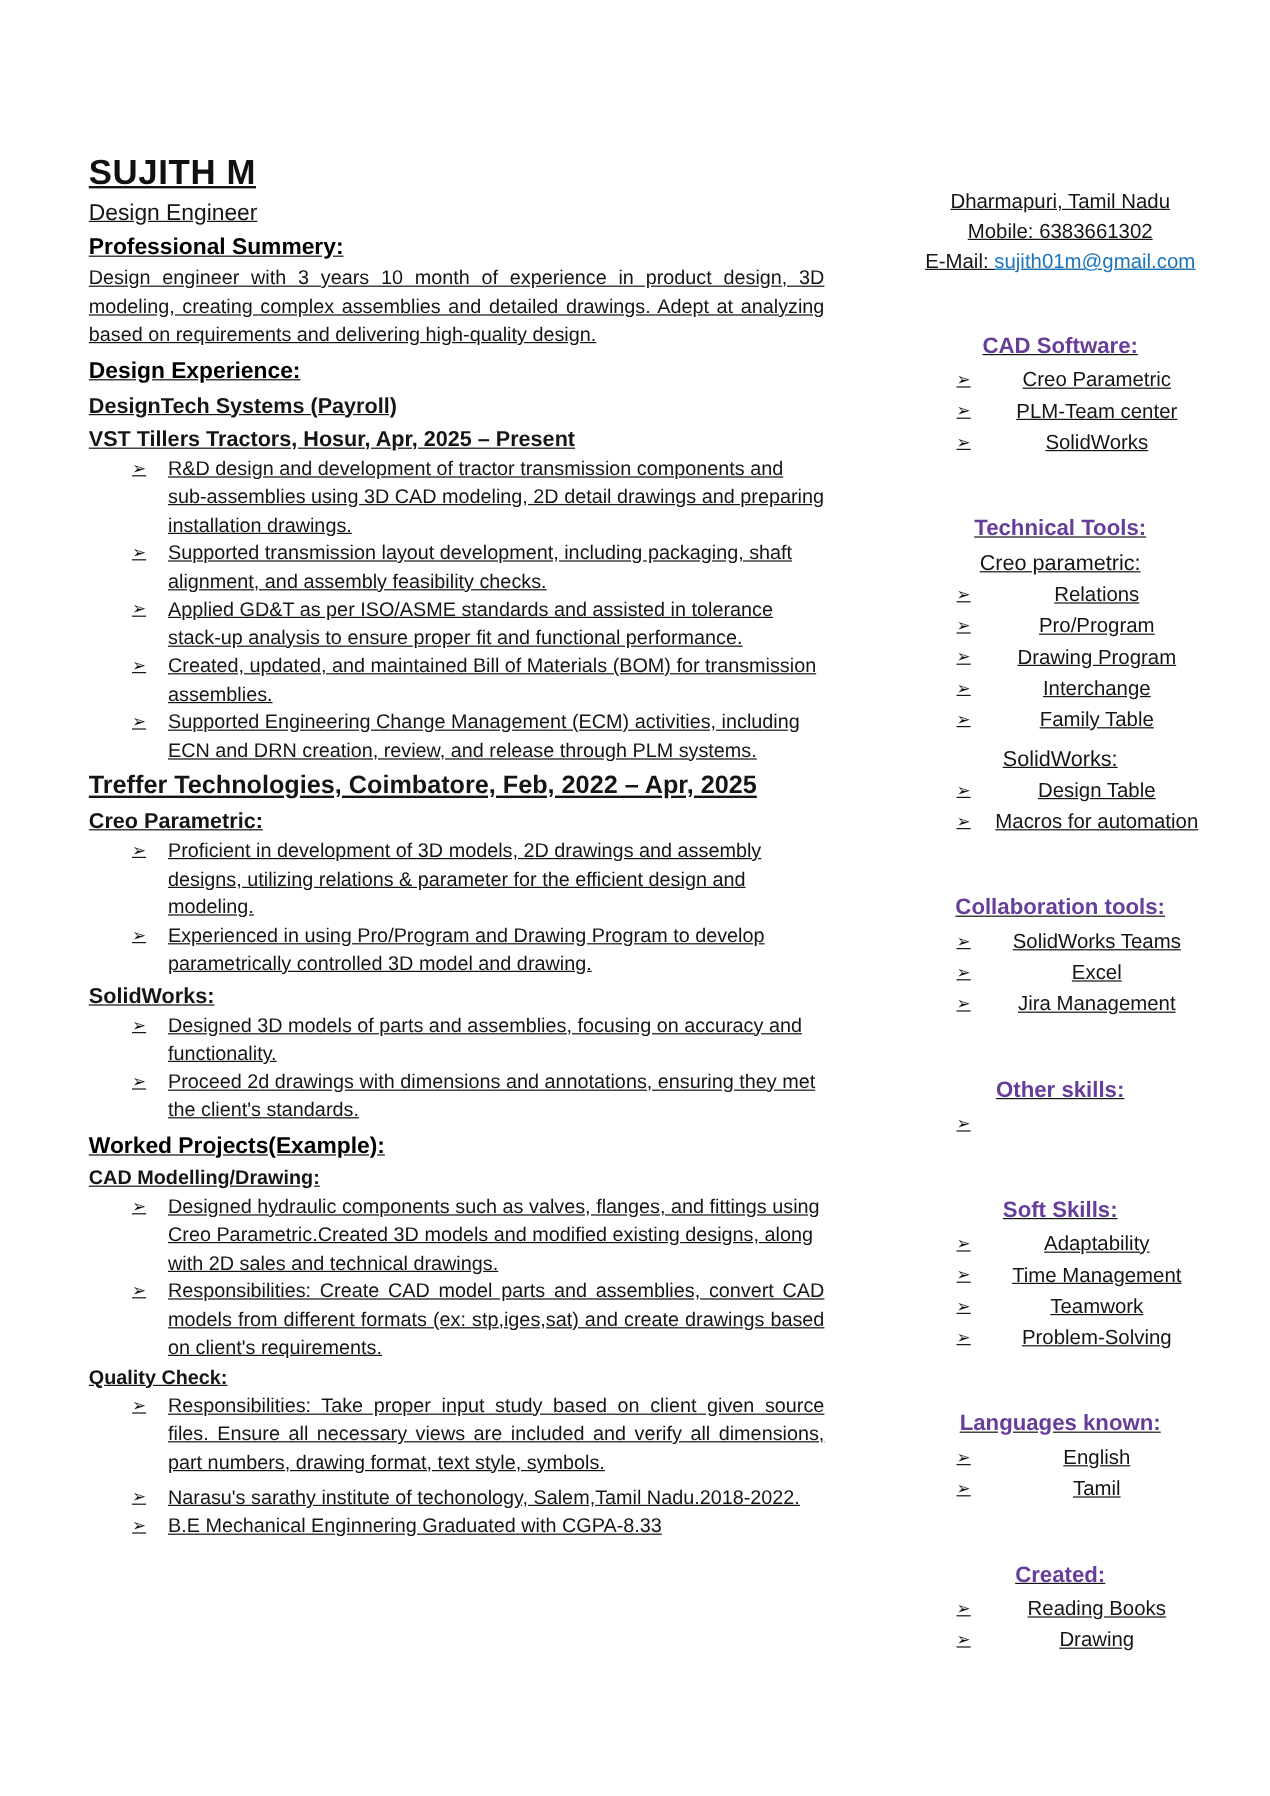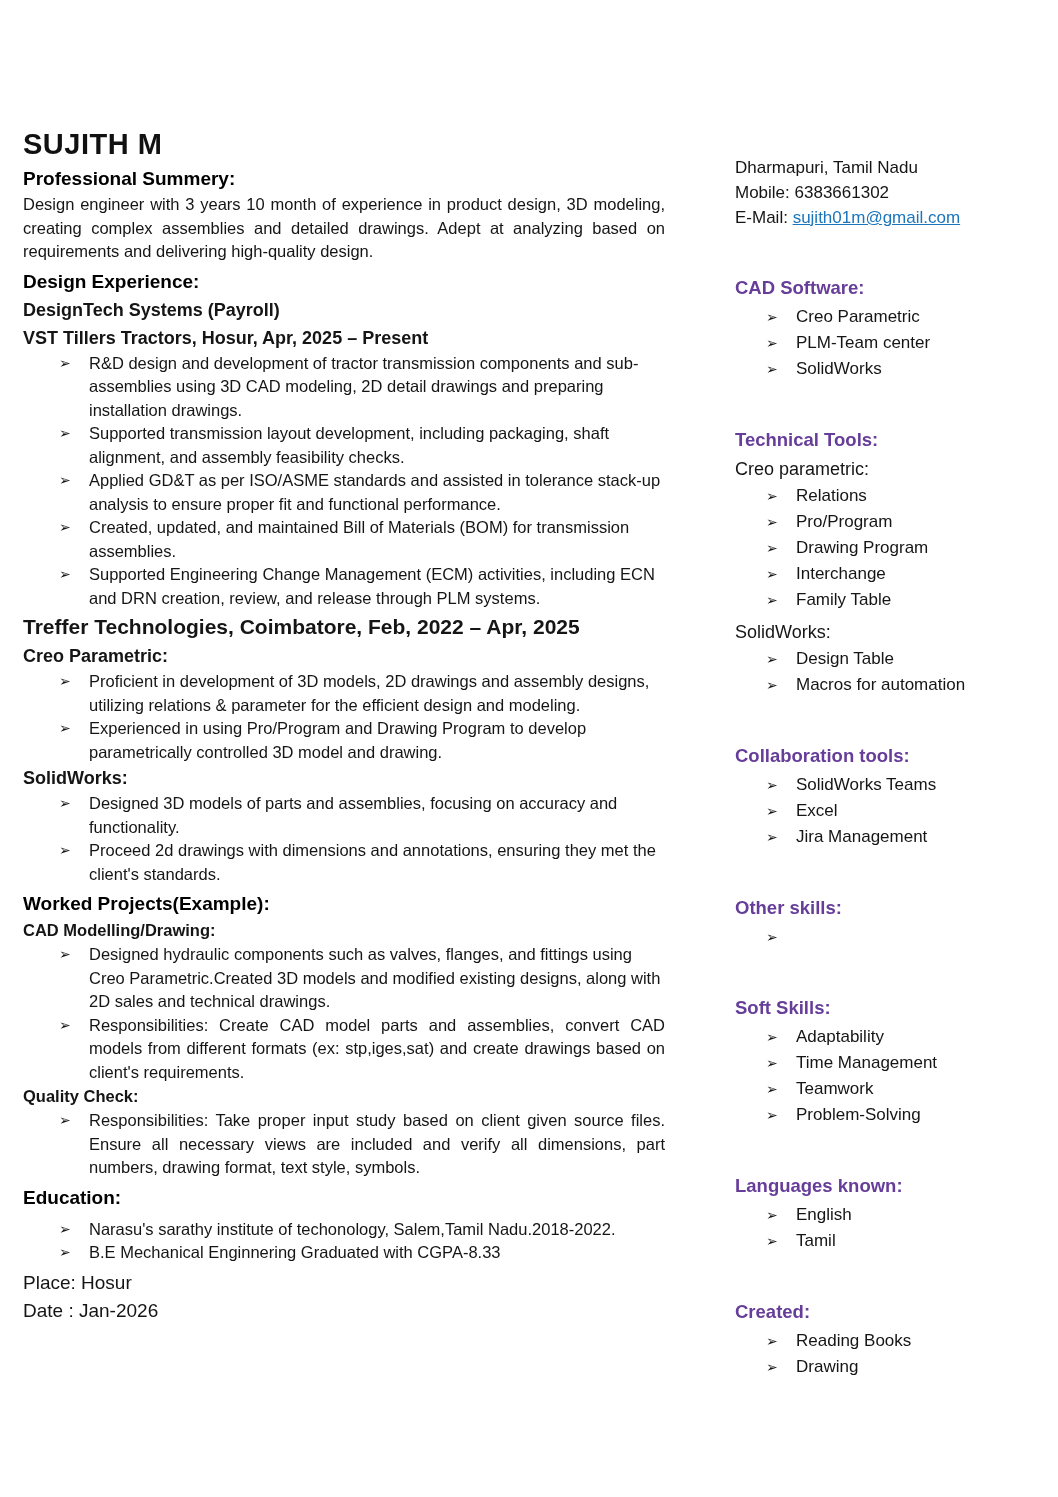--- a/index.html
+++ b/index.html
@@ -3,23 +3,23 @@
 <meta charset="utf-8">
 <style>
   * { margin:0; padding:0; box-sizing:border-box; }
   html,body { background:#ffffff; }
   body {
     width:1058px; height:1497px;
     font-family:"Liberation Sans","DejaVu Sans",sans-serif;
     color:#151515;
     position:relative;
   }
-  .page { display:flex; padding:128px 48px 0 23px; }
+  .page { display:flex; padding:128px 48px 0 74px;text-decoration:underline; }
   .col-left { width:642px; }
-  .col-right { width:265px; margin-left:70px; margin-top:27px; }
+  .col-right { width:265px; margin-left:70px; margin-top:27px;text-align:center; }
 
   
   .name { font-size:29px; font-weight:bold; letter-spacing:0.5px; color:#111; }
   .subtitle { font-size:19px; margin-top:6px; }
   .h-purple { font-size:19px; font-weight:bold; color:#000000; margin-top:7px; margin-bottom:3px; }
   .summary-text { font-size:16.5px; line-height:23.5px; text-align:justify; }
   .company { font-size:18px; font-weight:bold; line-height:28px; }
   .company-lg { font-size:21px; font-weight:bold; line-height:30px; margin-top:2px; }
   .subhead { font-size:18px; font-weight:bold; line-height:28px; }
   .subhead-sm { font-size:16.5px; font-weight:bold; line-height:25px; }
@@ -47,20 +47,21 @@
   .gap-sm { height:6px; }
 </style>
 </head>
 <body>
 
 <div class="page">
 
   <div class="col-left">
 
     <div class="name">SUJITH M</div>
+    <div class="subtitle">Design Engineer</div>
 
     <div class="h-purple">Professional Summery:</div>
     <div class="summary-text">Design engineer with 3 years 10 month of experience in product design, 3D modeling, creating complex assemblies and detailed drawings. Adept at analyzing based on requirements and delivering high-quality design.</div>
 
     <div class="h-purple">Design Experience:</div>
 
     <div class="company">DesignTech Systems (Payroll)</div>
     <div class="company">VST Tillers Tractors, Hosur, Apr, 2025 – Present</div>
 
     <ul class="blist">
@@ -127,37 +128,32 @@
     </ul>
 
     <div class="subhead-sm">Quality Check:</div>
     <ul class="blist">
       <li>
           <span class="m">➢</span>
           <span class="t just">Responsibilities: Take proper input study based on client given source files. Ensure all necessary views are included and verify all dimensions, part numbers, drawing format, text style, symbols.</span>
         </li>
     </ul>
 
-    <div class="h-purple">Education:</div>
     <div class="gap-sm"></div>
     <ul class="blist">
       <li>
           <span class="m">➢</span>
           <span class="t">Narasu's sarathy institute of techonology, Salem,Tamil Nadu.2018-2022.</span>
         </li>
       <li>
           <span class="m">➢</span>
           <span class="t">B.E Mechanical Enginnering Graduated with CGPA-8.33</span>
         </li>
     </ul>
 
-    <div class="footer-block">
-      <div class="footer-line">Place: Hosur</div>
-      <div class="footer-line">Date : Jan-2026</div>
-    </div>
 
   </div>
 
   <div class="col-right">
 
     <div class="rsection first">
       <div class="contact-line">Dharmapuri, Tamil Nadu</div>
       <div class="contact-line">Mobile: 6383661302</div>
       <div class="contact-line"><span>E-Mail: </span><a href="#" class="email">sujith01m@gmail.com</a></div>
     </div>

